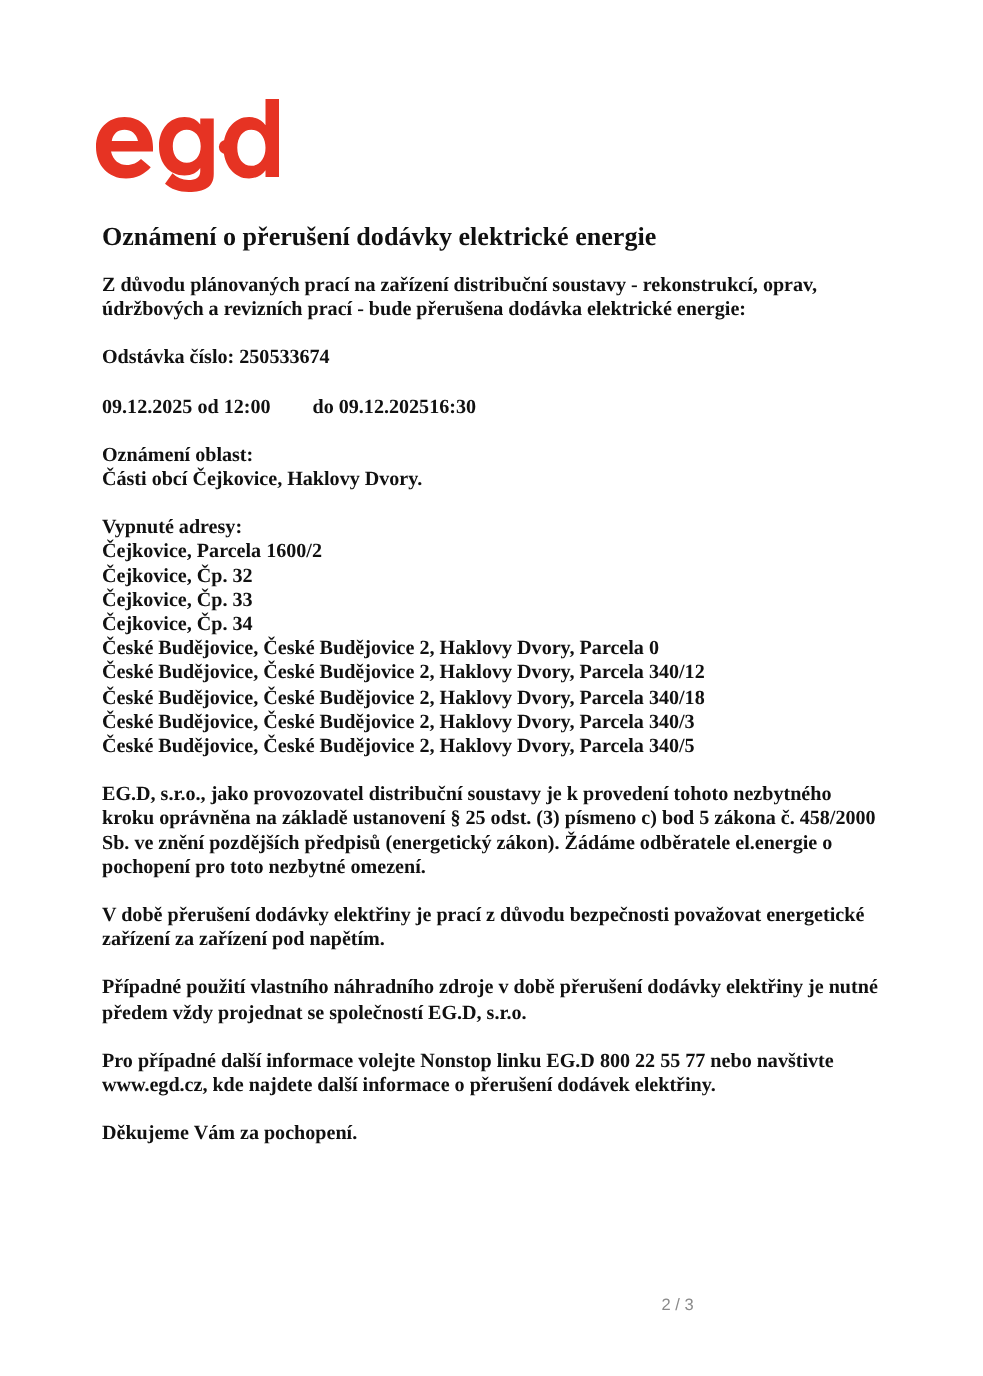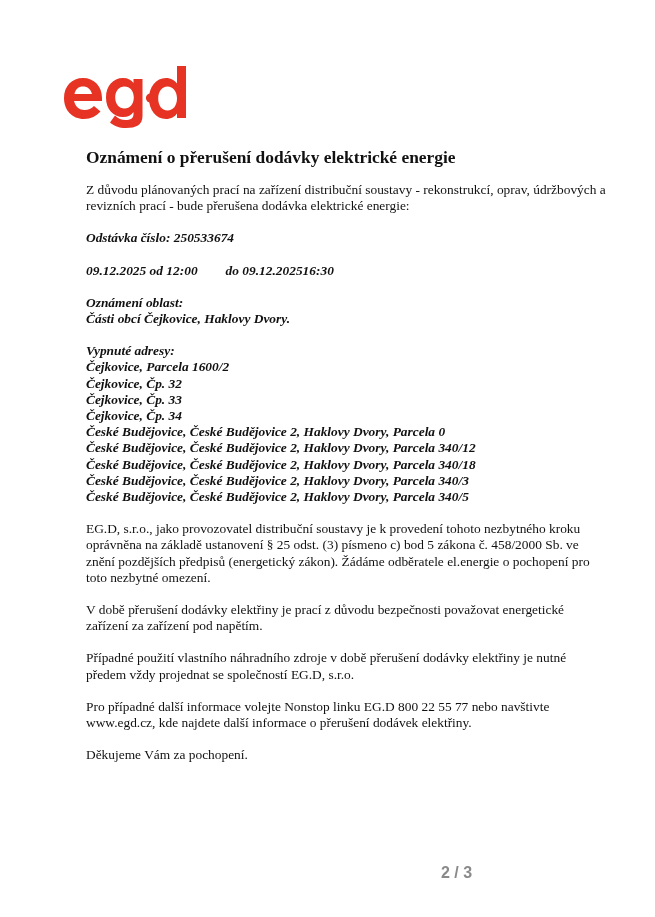--- a/index.html
+++ b/index.html
@@ -24,44 +24,43 @@
   .logo {
     position: absolute;
     left: 62px;
     top: 62px;
     width: 125px;
     height: 66px;
   }
   .logo svg { display: block; }
   .content {
     position: absolute;
-    left: 86px;
+    left: 68px;
     top: 146px;
     width: 520px;
     font-size: 13.4px;
     line-height: 16.2px;
   }
   .title {
     font-size: 17.4px;
     font-weight: bold;
     line-height: 22px;
     margin: 0 0 14px 0;
   }
-  p { margin: 0; }
+  p { margin: 0; font-weight: bold; }
   .gap { height: 16px; }
-  .bold { font-weight: bold; font-style: italic; }
+  .bold { font-weight: bold; }
   .dates span.to { margin-left: 28px; }
   .page-number {
     position: absolute;
     left: 441px;
     top: 864px;
     font-family: "Liberation Sans", "DejaVu Sans", sans-serif;
-    font-size: 16px;
+    font-size: 11px;
     color: #8a8a8a;
-    font-weight: bold;
   }
 </style>
 </head>
 <body>
 
 <div class="page">
 
   <div class="logo">
     <svg width="125" height="66" viewBox="0 0 125 66" xmlns="http://www.w3.org/2000/svg">
 

